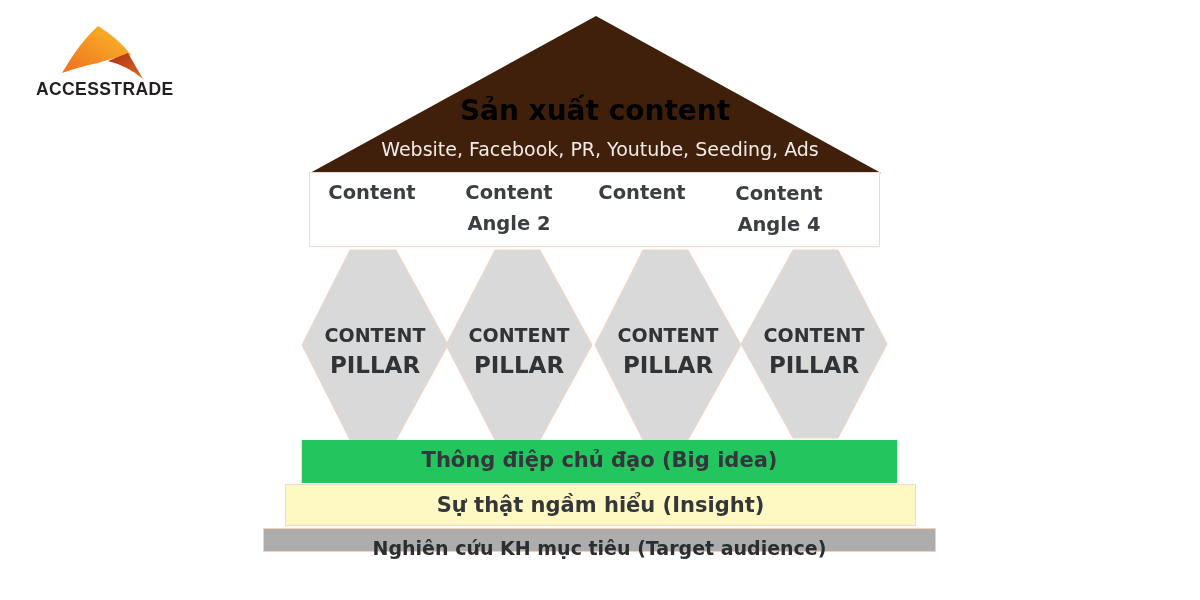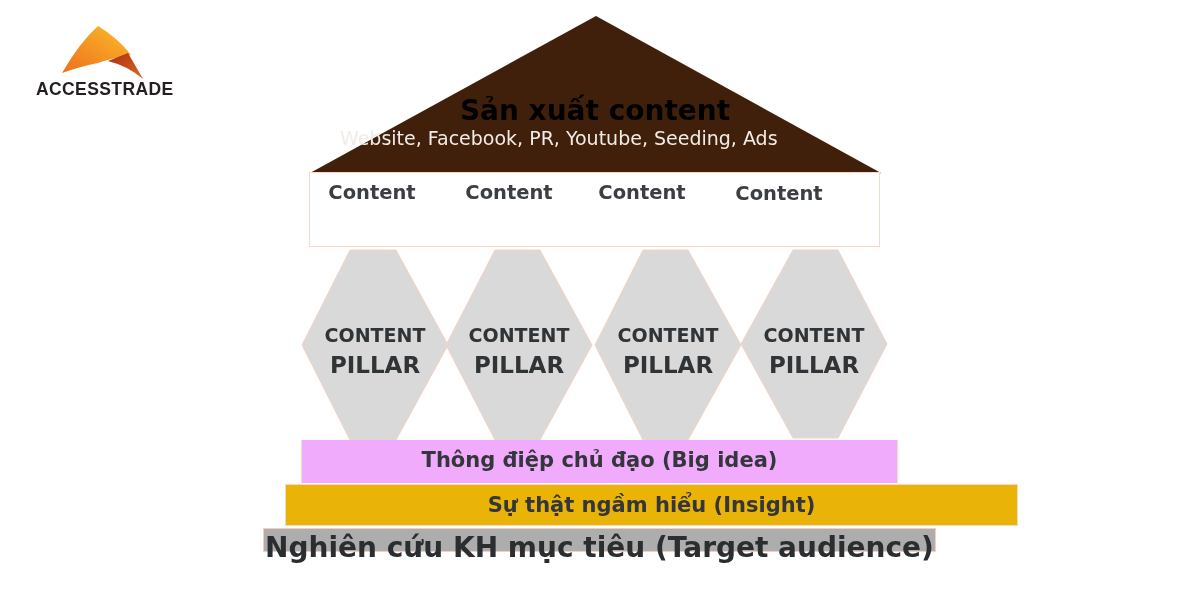--- a/index.html
+++ b/index.html
@@ -26,22 +26,22 @@
     }
 
     
     #roof { left: 0; top: 0; width: 1200px; height: 600px; pointer-events: none; }
     .roof-title {
       left: 400px; width: 390px; top: 94px;
       text-align: center; color: #000000;
       font-weight: bold; font-size: 28px; white-space: nowrap;
     }
     .roof-sub {
-      left: 340px; width: 520px; top: 127px;
-      color: #f2ece8;
+      left: 340px; width: 520px; top: 138px;
+      text-align: center; color: #f2ece8;
       font-size: 19px; white-space: nowrap;
     }
 
     
     #angle-box {
       left: 309px; top: 172px; width: 571px; height: 75px;
       border: 1px solid #f6d9cb; box-sizing: border-box; background: #fff;
     }
     .angle {
       top: 177px; width: 120px; text-align: center;
@@ -55,33 +55,33 @@
       width: 146px; text-align: center; color: #303437; font-weight: bold;
       white-space: nowrap;
     }
     .pillar-l1 { top: 324px; font-size: 19px; }
     .pillar-l2 { top: 352px; font-size: 23px; }
 
     
     .bar { box-sizing: border-box; text-align: center; color: #33363a; font-weight: bold; white-space: nowrap; }
     #bar-bigidea {
       left: 301px; top: 440px; width: 597px; height: 43px;
-      background: #f0abfc;
+      background: #22c55e;
       border-left: 1px solid #f7ddd0; border-right: 1px solid #f7ddd0;
       font-size: 21px; line-height: 40px;
     }
     #bar-insight {
-      left: 285px; top: 484px; width: 733px; height: 42px;
-      background: #eab308; border: 1px solid #f6d7c8;
+      left: 285px; top: 484px; width: 631px; height: 42px;
+      background: #fef9c3; border: 1px solid #f6d7c8;
       font-size: 21px; line-height: 40px;
     }
     #bar-target {
       left: 263px; top: 528px; width: 673px; height: 24px;
       background: #adadad; border: 1px solid #f3cfbd;
-      font-size: 28px; line-height: 38px; color: #2b2e31;
+      font-size: 19px; line-height: 38px; color: #2b2e31;
     }
   </style>
 </head>
 <body>
 
 <svg id="logo-mark" class="abs" viewBox="55 20 95 62">
   <defs>
     <linearGradient id="sw" x1="0" y1="1" x2="1" y2="0">
       <stop offset="0" stop-color="#ee6f1d"></stop>
       <stop offset="1" stop-color="#fbbd2a"></stop>
@@ -102,26 +102,28 @@
 </svg>
 <div class="abs roof-title">Sản xuất content</div>
 <div class="abs roof-sub">Website, Facebook, PR, Youtube, Seeding, Ads</div>
 
 <div id="angle-box" class="abs"></div>
 <div class="abs angle" style="left:312px;">
   <div>Content</div>
 </div>
 <div class="abs angle" style="left:449px;">
   <div>Content</div>
+  <div>Angle 2</div>
 </div>
 <div class="abs angle" style="left:582px;">
   <div>Content</div>
 </div>
 <div class="abs angle" style="left:719px; top:178px;">
   <div>Content</div>
+  <div>Angle 4</div>
 </div>
 
 <svg class="abs pillar-svg" viewBox="0 0 1200 600">
   <g fill="#d9d9d9" stroke="#f4d2c0" stroke-width="1">
     <polygon points="350,250 396,250 448,345 396,440 350,440 302,345"></polygon>
     <polygon points="495,250 540,250 592,345 540,440 495,440 446,345"></polygon>
     <polygon points="643,250 688,250 741,345 688,440 643,440 595,345"></polygon>
     <polygon points="793,250 838,250 887,344 838,438 793,438 741,344"></polygon>
   </g>
 </svg>

